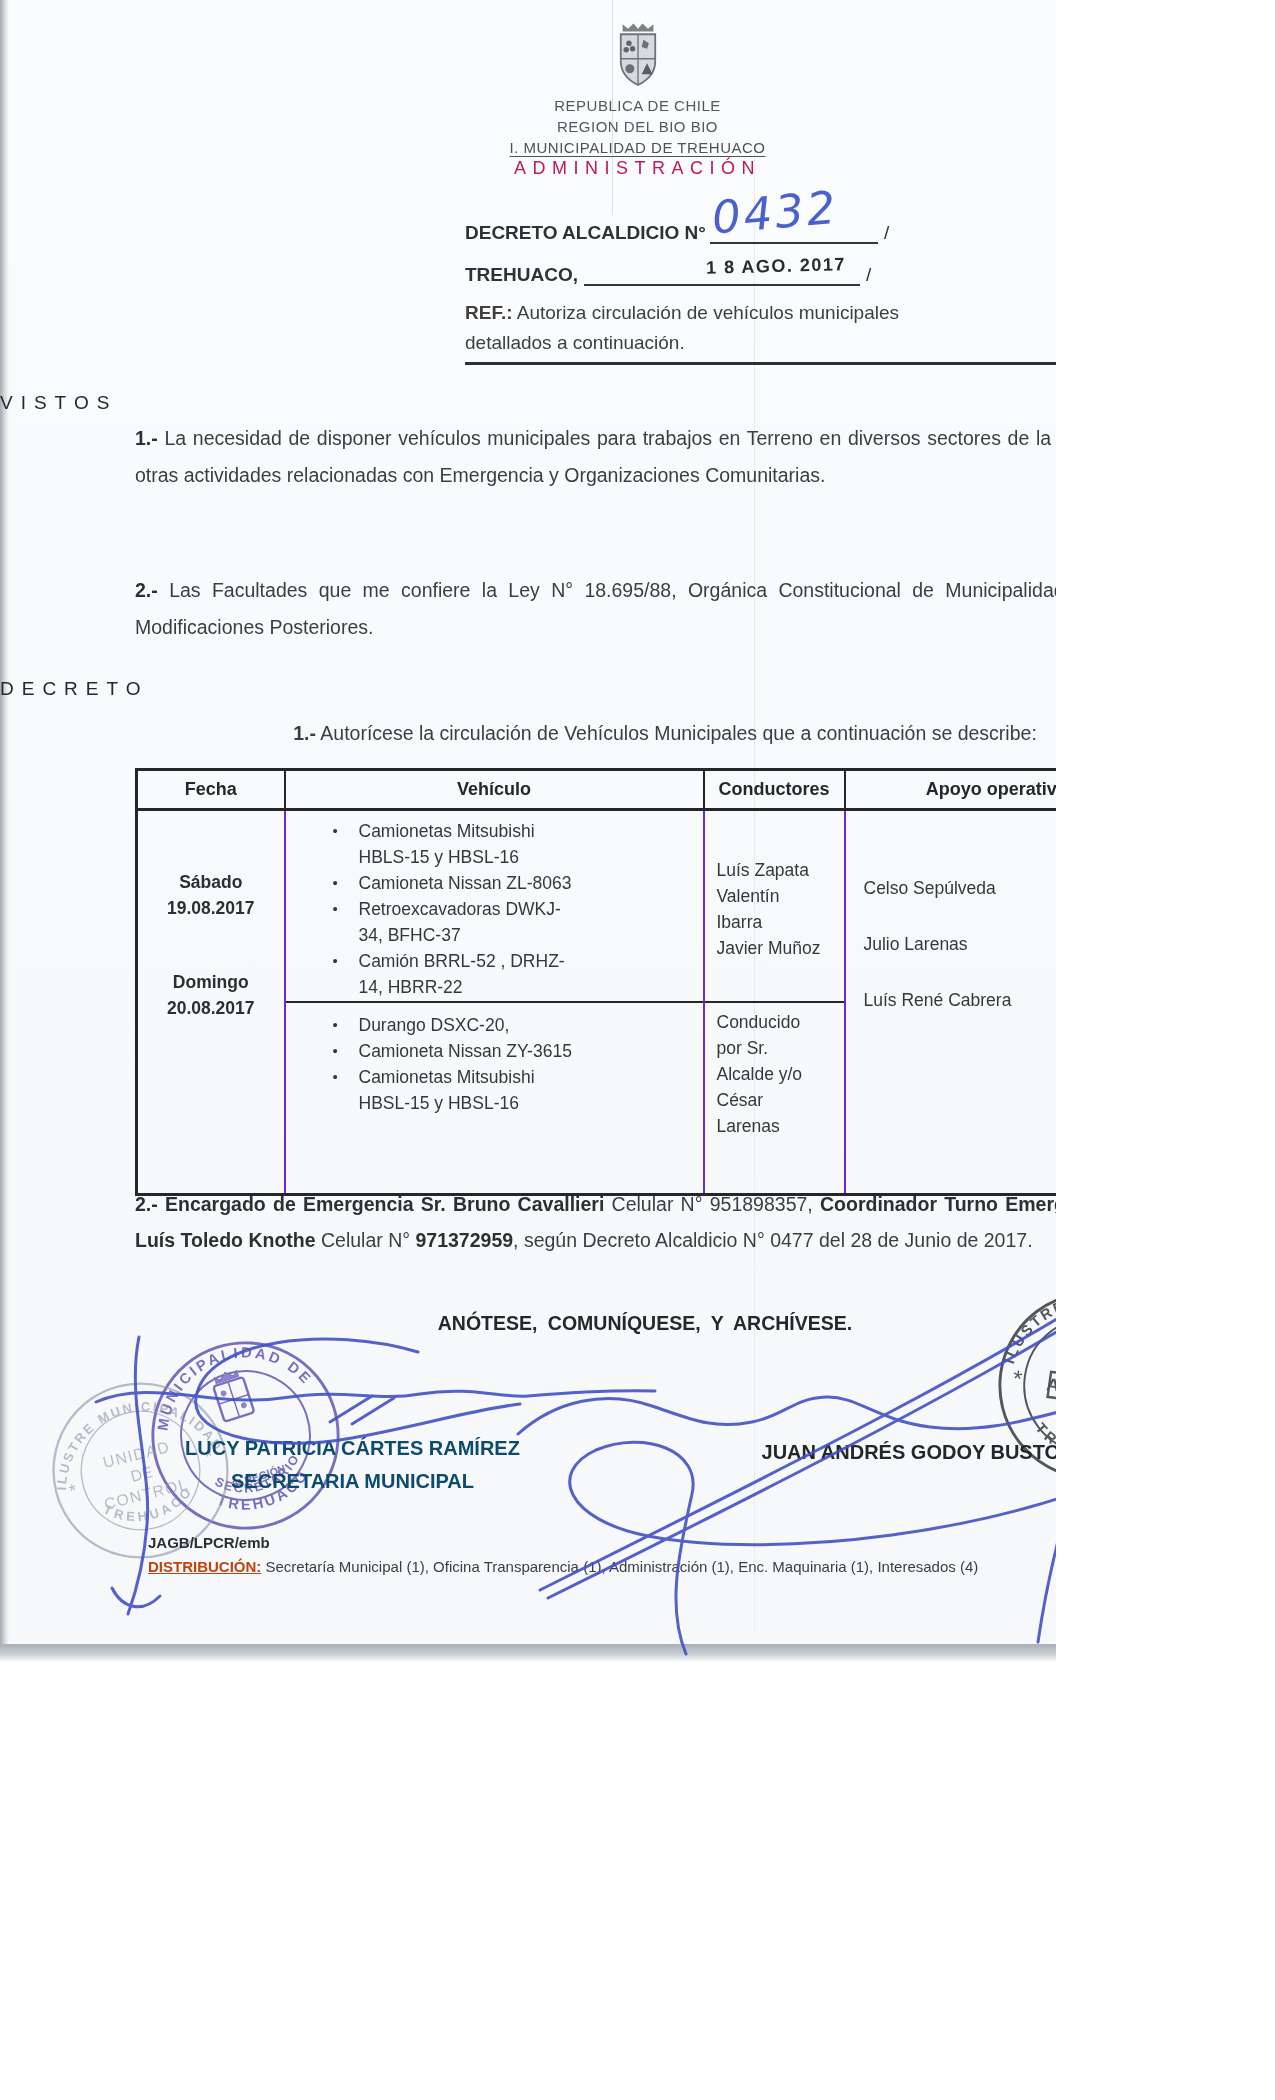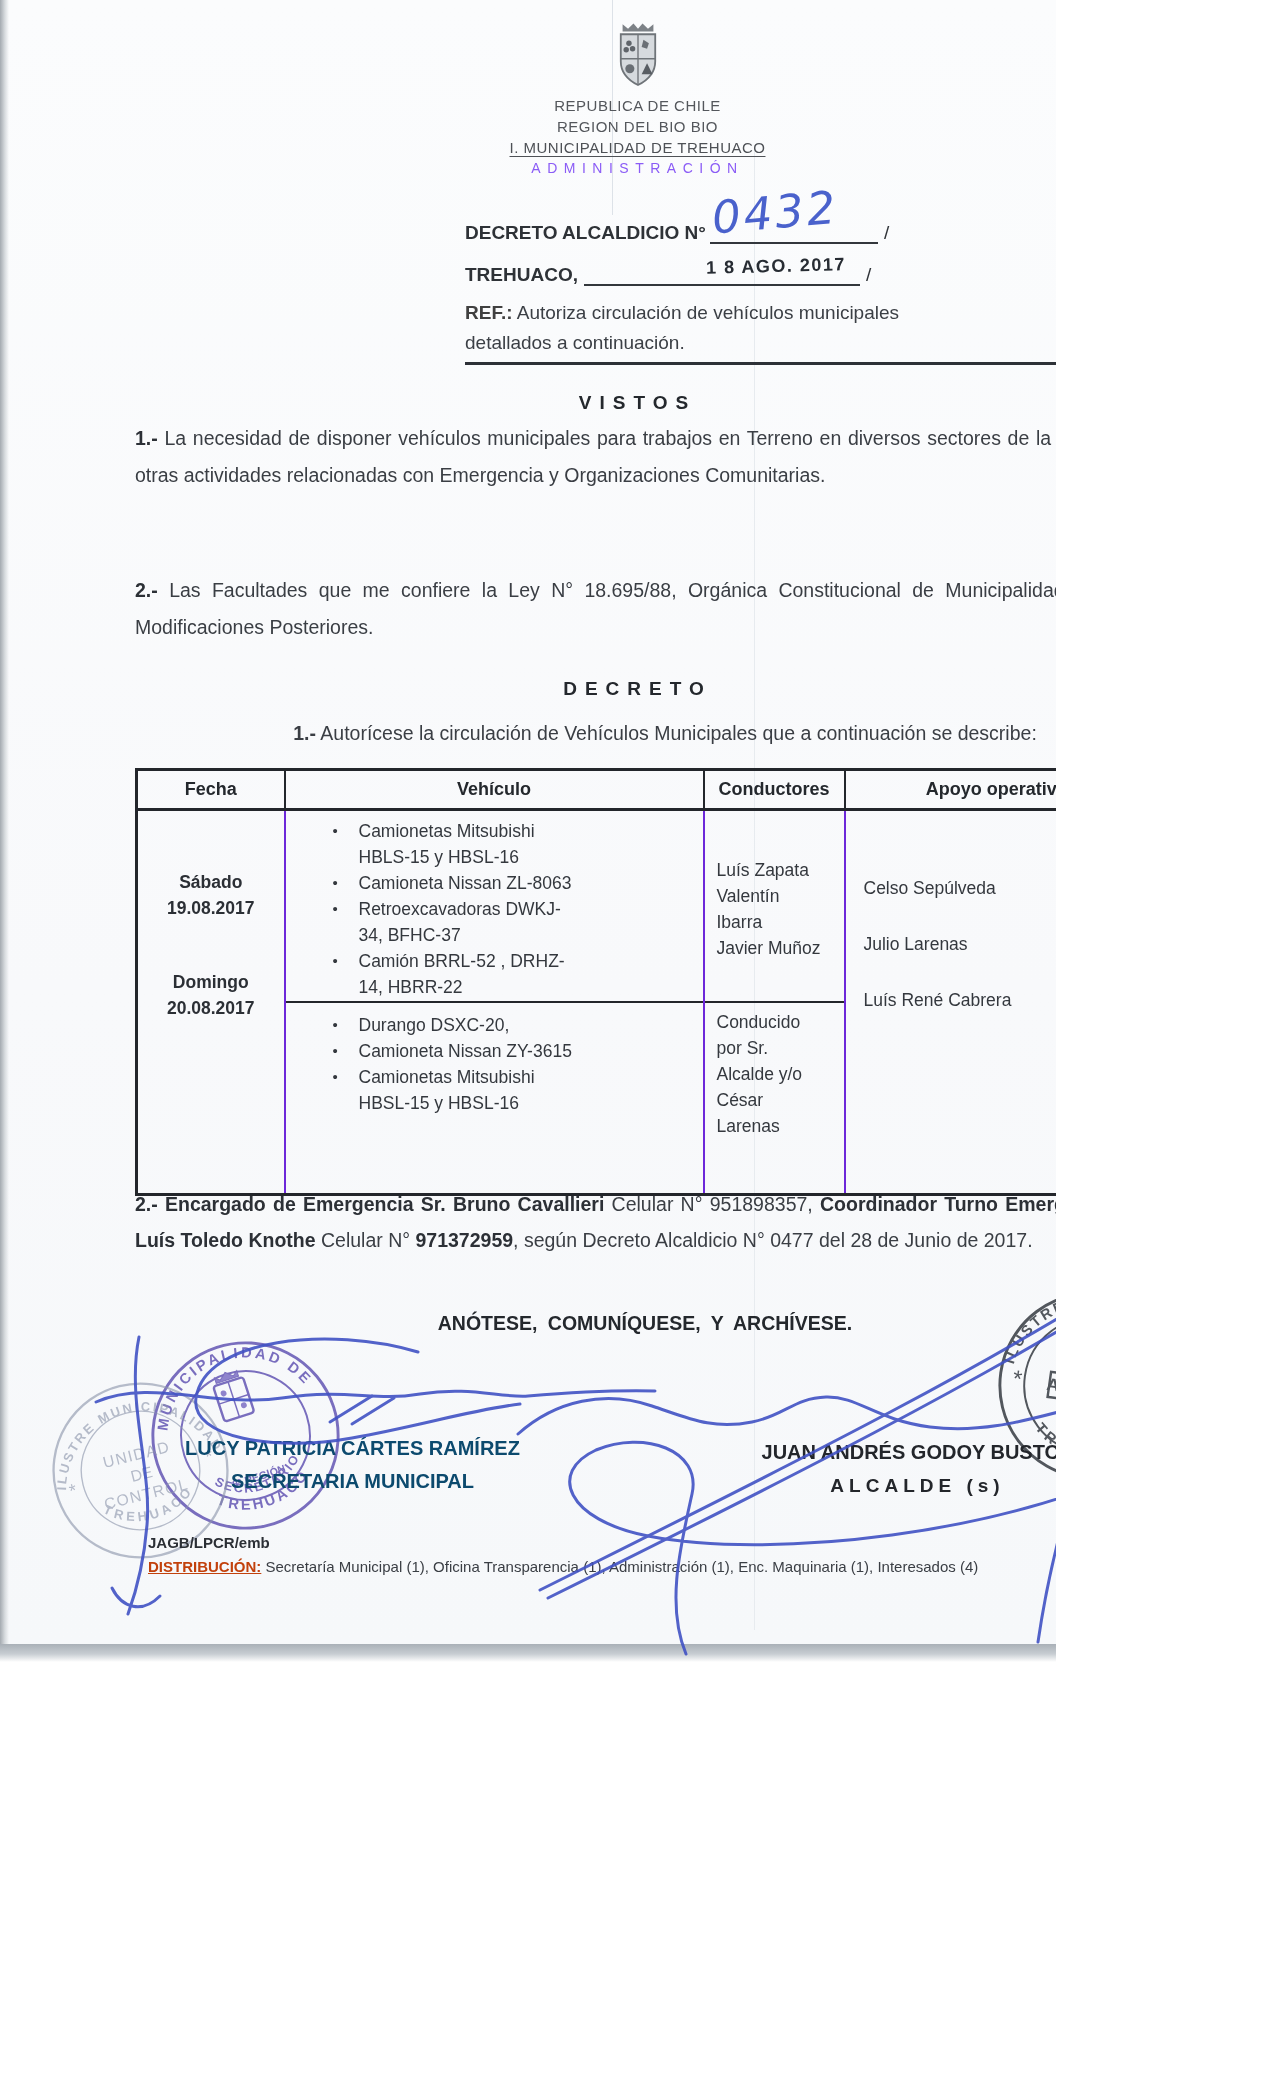--- a/index.html
+++ b/index.html
@@ -13,40 +13,40 @@
   .shadow-bottom{position:absolute;left:0;top:1644px;width:1275px;height:18px;
         background:linear-gradient(180deg,#a9b0b7 0%,#c7cdd2 55%,#ffffff 100%);}
   .fold1{position:absolute;left:612px;top:0;width:1px;height:215px;background:#dde2e8;}
   .fold2{position:absolute;left:754px;top:150px;width:1px;height:1480px;background:#e7ebef;}
 
   
   .letterhead{position:absolute;top:20px;left:0;width:1275px;text-align:center;
         color:#54575c;font-size:15px;line-height:21px;letter-spacing:.5px;}
   .letterhead .crest{display:block;margin:0 auto 3px auto;}
   .letterhead .muni{text-decoration:underline;text-underline-offset:3px;color:#4e5156;}
-  .letterhead .dept{letter-spacing:6.5px;font-size:14px;color:#8b5cf6;}
+  .letterhead .dept{letter-spacing:6.5px;font-size:18px;color:#be185d;}
 
   
   .hdr-row{position:absolute;left:465px;display:flex;align-items:flex-end;color:#2e3237;}
   .hdr-label{font-weight:bold;font-size:19px;white-space:nowrap;}
   .numline{position:relative;width:168px;height:40px;border-bottom:2px solid #33373c;margin-left:4px;}
   .handnum{position:absolute;left:2px;top:-16px;font-family:"DejaVu Sans",sans-serif;
         font-size:45px;font-style:italic;letter-spacing:3px;color:#3c55c8;
         transform:rotate(-5deg);opacity:.92;}
   .dateline{position:relative;width:276px;height:28px;border-bottom:2px solid #33373c;margin-left:6px;}
   .datestamp{position:absolute;left:122px;top:0;font-weight:bold;font-size:18px;
         letter-spacing:1.5px;color:#272c33;white-space:nowrap;transform:rotate(-1.5deg);}
   .slash{font-size:19px;margin-left:6px;color:#2e3237;}
   .refblock{position:absolute;left:465px;top:298px;width:505px;font-size:19px;
         line-height:30px;color:#3b3f45;}
   .refblock b{color:#404040;}
   .ref-rule{position:absolute;left:465px;top:362px;width:683px;border-top:3px solid #2d3137;}
 
   
-  .h-center{position:absolute;left:0;width:1275px;text-align:center;font-weight:bold;
+  .h-center{position:absolute;left:0;width:1275px;text-align:left;font-weight:normal;
         font-size:19px;letter-spacing:8px;color:#24282d;}
   .para{position:absolute;left:135px;width:1013px;font-size:19.5px;line-height:37px;
         color:#3a3e44;text-align:justify;}
   .para b{color:#2c3036;}
   .oneline{position:absolute;left:135px;width:1060px;font-size:19.5px;color:#3a3e44;text-align:center;}
 
   
   .vtable{position:absolute;left:135px;top:768px;width:1013px;border-collapse:collapse;
         table-layout:fixed;font-size:17.5px;color:#34383e;border:3px solid #23262b;}
   .vtable th{font-weight:bold;font-size:18px;padding:8px 2px;color:#24282d;
@@ -223,21 +223,20 @@
     </div>
 
     <div class="anotese">ANÓTESE, COMUNÍQUESE, Y ARCHÍVESE.</div>
 
     <div class="sig-left">
       <div>LUCY PATRICIA CÁRTES RAMÍREZ</div>
       <div>SECRETARIA MUNICIPAL</div>
     </div>
     <div class="sig-right">
       <div>JUAN ANDRÉS GODOY BUSTOS</div>
-      <div class="sig-title2">ALCALDE (s)</div>
     </div>
 
     <div class="initials">JAGB/LPCR/emb</div>
     <div class="distrib">
       <b>DISTRIBUCIÓN:</b><span> Secretaría Municipal (1), Oficina Transparencia (1), Administración (1), Enc. Maquinaria (1), Interesados (4)</span>
     </div>
   </div>
 
   <svg class="stampsvg" style="left:148px;top:1338px;transform:rotate(-18deg);opacity:.85;" width="195" height="195" viewBox="0 0 200 200">
     <defs>

